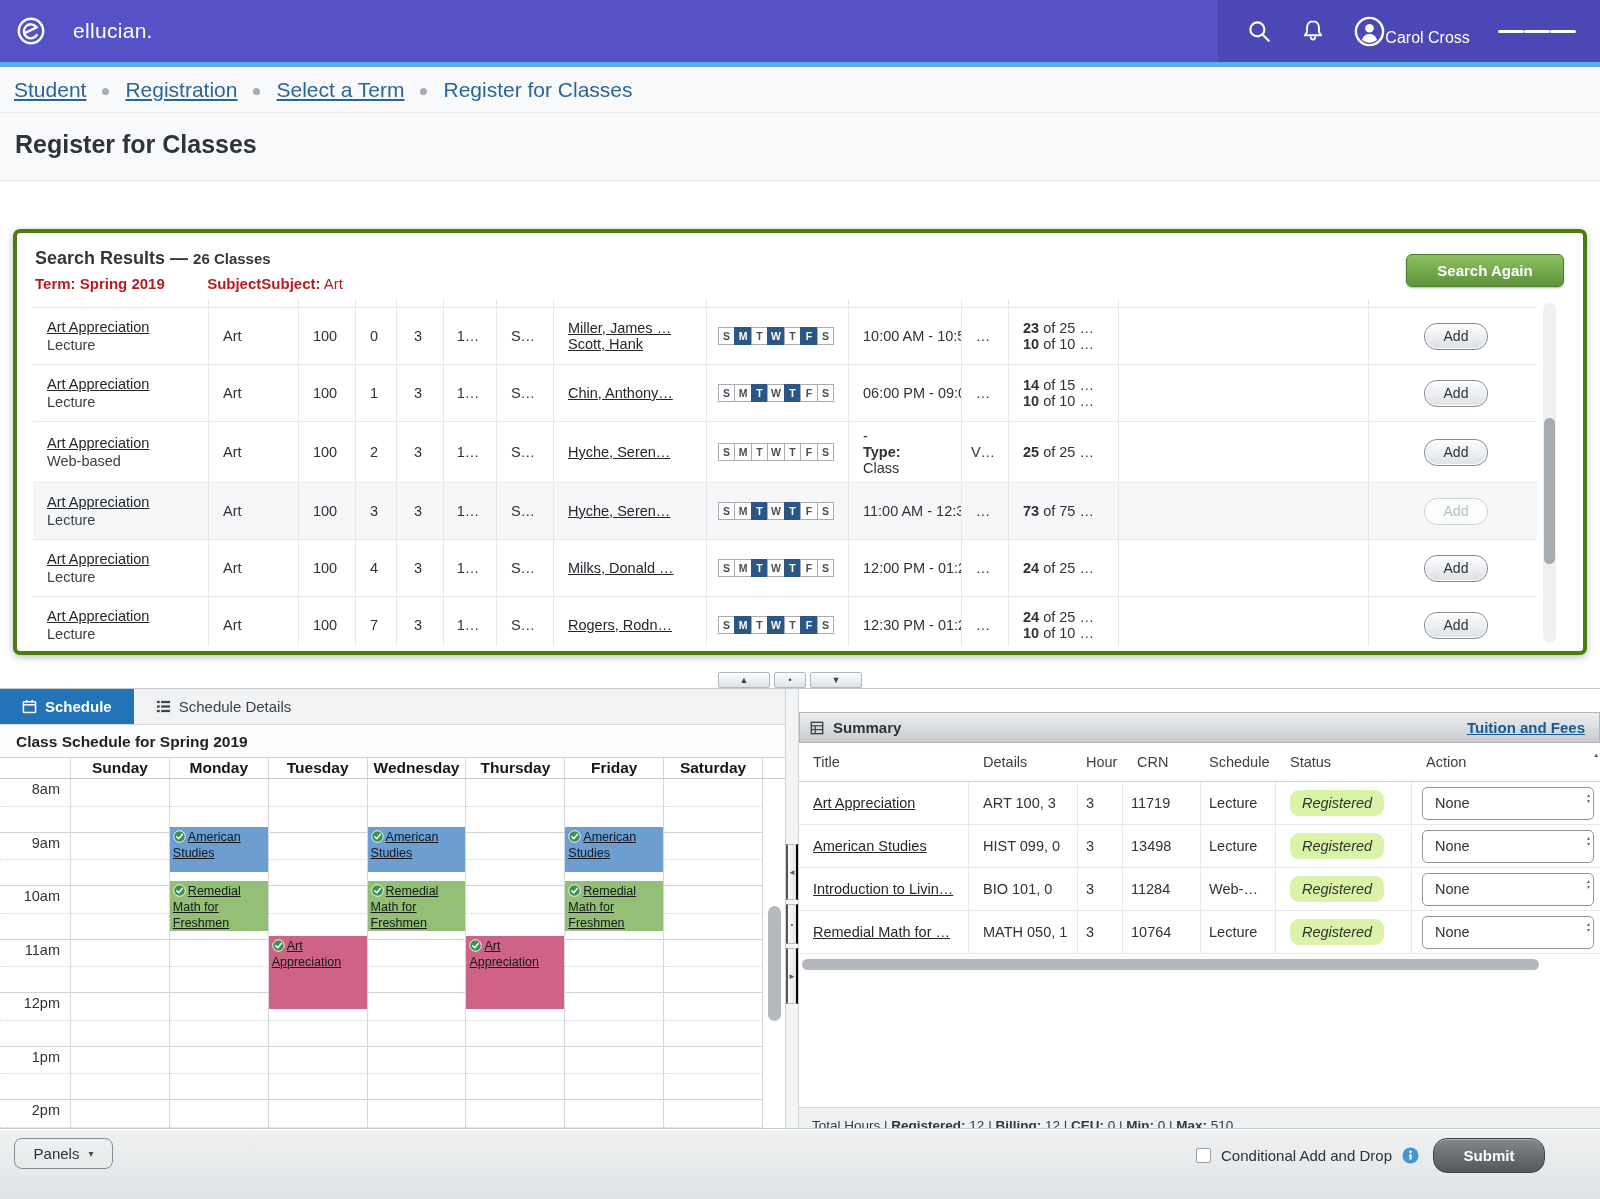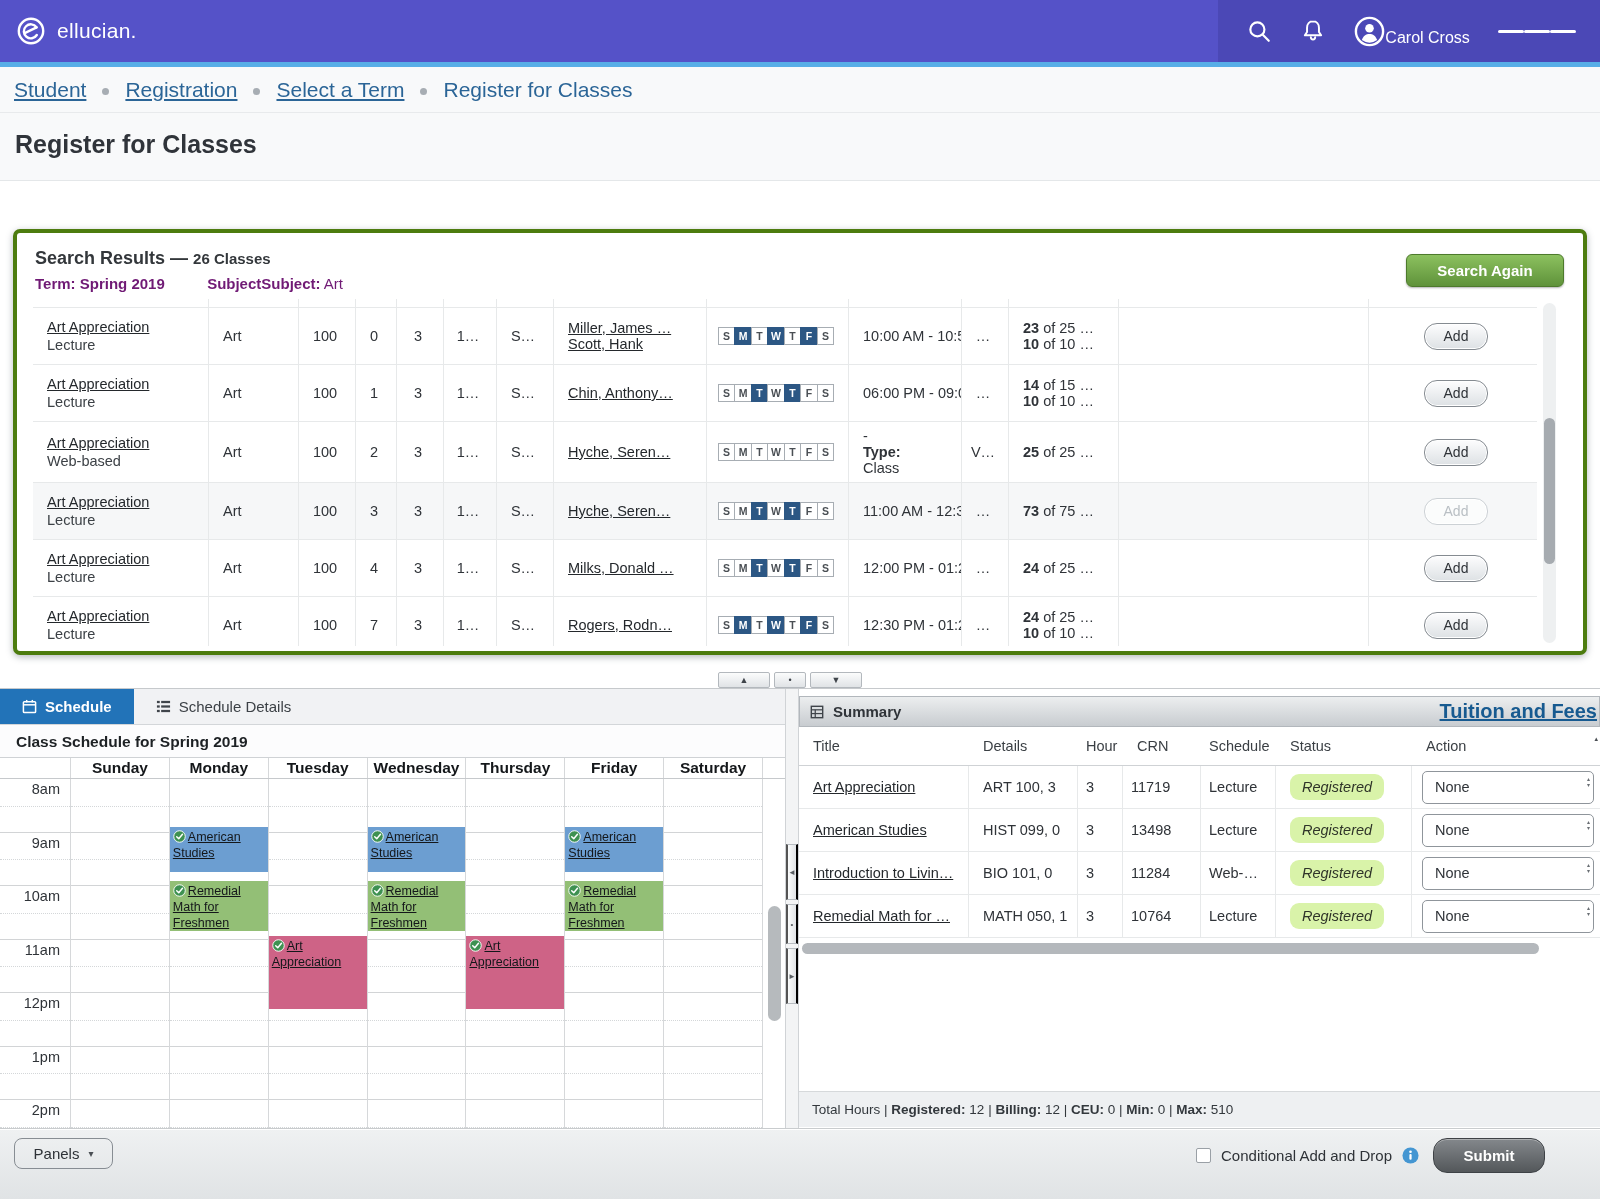--- a/index.html
+++ b/index.html
@@ -2,21 +2,21 @@
 <html><head>
 <meta charset="utf-8">
 <style>
   *{box-sizing:border-box;margin:0;padding:0}
   html,body{width:1600px;height:1199px;overflow:hidden}
   body{font-family:"Liberation Sans",sans-serif;background:#fff;color:#2f3338;position:relative}
   .page{position:absolute;inset:0;width:1600px;height:1199px;overflow:hidden;background:#fff}
 
   
   .navbar{position:absolute;left:0;top:0;right:0;height:62px;background:#5552c8;display:flex;align-items:center}
-  .brand{display:flex;align-items:center;gap:11px;padding-left:16px}
+  .brand{display:flex;align-items:center;gap:27px;padding-left:16px}
   .brand-text{color:#fff;font-size:21px;letter-spacing:.3px}
   .nav-right{position:absolute;right:0;top:0;bottom:0;width:382px;background:#4b48b6;display:flex;align-items:center;justify-content:space-between;padding:0 24px 0 28px}
   .nav-btn{background:none;border:none;display:flex;align-items:flex-end;gap:0;cursor:pointer}
   .nav-user-name{color:#fff;font-size:16px}
   .burger span{display:block;width:26px;height:3px;background:#fff;border-radius:2px;margin:5px 0}
   .accent{position:absolute;left:0;top:62px;right:0;height:5px;background:#58aee7}
 
   
   .breadcrumb{position:absolute;left:0;top:67px;right:0;height:46px;background:#f8f9fa;border-bottom:1px solid #e8eaec;display:flex;align-items:center;padding-left:14px;font-size:21px}
   .crumb{color:#2b6597;text-decoration:underline;cursor:pointer}
@@ -28,21 +28,21 @@
   
   .tabs{position:absolute;left:13px;top:193px;display:flex;height:36px;font-size:15.5px;z-index:3}
   .tab{padding:0 27px;line-height:36px;color:#3f444a;cursor:pointer;white-space:nowrap}
   .tab.active{background:#2273b8;color:#fff;font-weight:600}
 
   
   .search-panel{position:absolute;left:13px;right:13px;top:229px;height:426px;background:#fff;border:4px solid #4d7c0f;border-radius:7px;box-shadow:0 2px 7px rgba(70,80,92,.4);z-index:2}
   .sp-header{position:relative;padding:15px 0 0 18px}
   .sr-line{font-size:18px;font-weight:700;color:#33373b}
   .sr-count{font-size:15px}
-  .term-line{font-size:15px;margin-top:6px;color:#701a75}
+  .term-line{font-size:15px;margin-top:6px;color:#b91c1c}
   .term-line b{font-weight:700}
   .subject-val{font-weight:400}
   .term-gap{display:inline-block;width:34px}
   .search-again{position:absolute;right:19px;top:21px;width:158px;height:33px;border:1px solid #4d7a2c;border-radius:6px;background:linear-gradient(#8cc15f,#5f923a);color:#fff;font-size:15px;font-weight:700;cursor:pointer;box-shadow:0 1px 2px rgba(0,0,0,.3)}
   .classes-table{position:absolute;top:66px;left:16px;right:46px;bottom:5px;overflow:hidden;font-size:14.5px}
   .cgrid{display:grid;grid-template-columns:176px 90px 57px 41px 47px 53px 57px 153px 142px 113px 47px 110px 250px 1fr}
   .headstrip{height:8px}
   .headstrip .cell{border-bottom:none}
   .crow{min-height:57px;border-top:1px solid #e7e9ea;align-items:center}
   .crow.shaded{background:#f6f7f8}
@@ -90,25 +90,25 @@
   .cal-thumb{position:absolute;left:5px;width:13px;top:127px;height:115px;background:#b6babd;border-radius:7px}
   .cal-ev{position:absolute;left:0;right:0;z-index:2;padding:2px 3px;font-size:12.5px;line-height:1.3;color:#14171a;overflow:hidden;white-space:normal}
   .cal-ev a{color:#14171a;text-decoration:underline;cursor:pointer}
   .cal-ev svg{vertical-align:-2px;margin-right:2px}
 
   
   .v-splitter{position:absolute;left:785px;top:0;width:14px;height:440px;background:#f3f4f5;border-left:1px solid #d0d3d6;border-right:1px solid #d0d3d6}
   .vsb{position:absolute;left:0;width:12px;border-top:1px solid #b7bcc1;border-bottom:1px solid #b7bcc1;background:linear-gradient(90deg,#fbfcfc,#e0e3e6);font-size:8px;color:#5a5f64;display:flex;align-items:center;justify-content:center;cursor:pointer}
 
   
-  .summary-panel{position:absolute;left:799px;top:0;width:801px;height:440px;overflow:hidden}
+  .summary-panel{position:absolute;left:799px;top:16px;width:801px;height:440px;overflow:hidden}
   .sum-header{margin-top:7px;height:31px;background:linear-gradient(#eceeef,#c8ccd0);border:1px solid #b2b7bc;display:flex;align-items:center}
   .sum-title{font-size:15px;font-weight:700;color:#2f3338;margin-left:9px}
   .sum-icon{margin-left:10px;display:flex}
-  .tuition-link{margin-left:auto;margin-right:2px;font-size:20px;font-weight:700;color:#175a90;text-decoration:underline;cursor:pointer}
+  .tuition-link{margin-left:auto;margin-right:14px;font-size:15px;font-weight:700;color:#175a90;text-decoration:underline;cursor:pointer}
   .sgrid{display:grid;grid-template-columns:170px 109px 45px 78px 75px 136px 1fr}
   .sum-cols{height:39px;border-bottom:1px solid #cfd2d5;align-items:center;font-size:14.5px;color:#3a3f44;position:relative}
   .scol{padding-left:14px;overflow:hidden;white-space:nowrap}
   .scol.tight{padding-left:8px}
   .sort-arrow{position:absolute;right:2px;top:8px;font-size:7px;color:#4a4f54;line-height:7px}
   .srow{height:43px;border-bottom:1px solid #e7e9ea;align-items:center;font-size:14.5px;color:#2f3338}
   .scell{height:100%;display:flex;align-items:center;padding-left:14px;border-right:1px solid #e7e9ea;overflow:hidden;white-space:nowrap}
   .scell.tight{padding-left:8px}
   .scell.last{border-right:none;padding-left:0}
   .pill{font-style:italic;background:#d9f3a9;border-radius:9px;padding:5px 12px;color:#2f3429}

